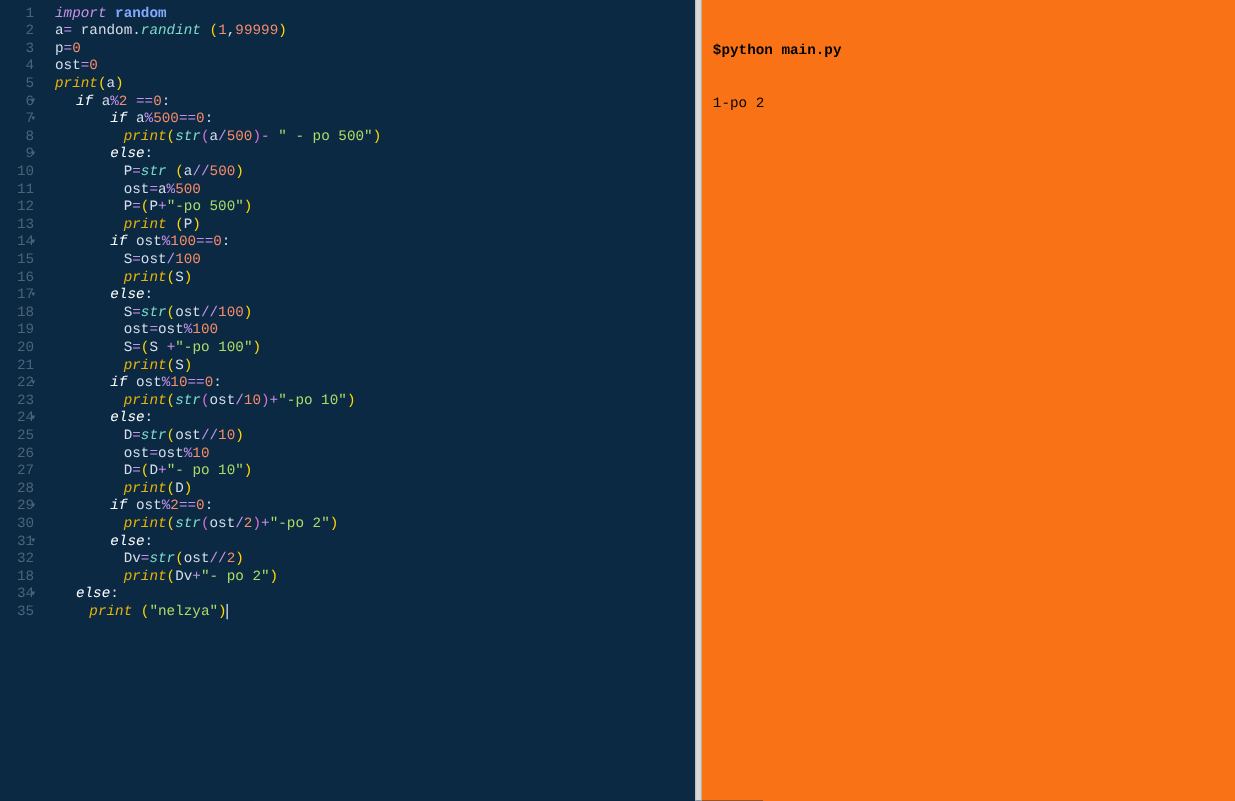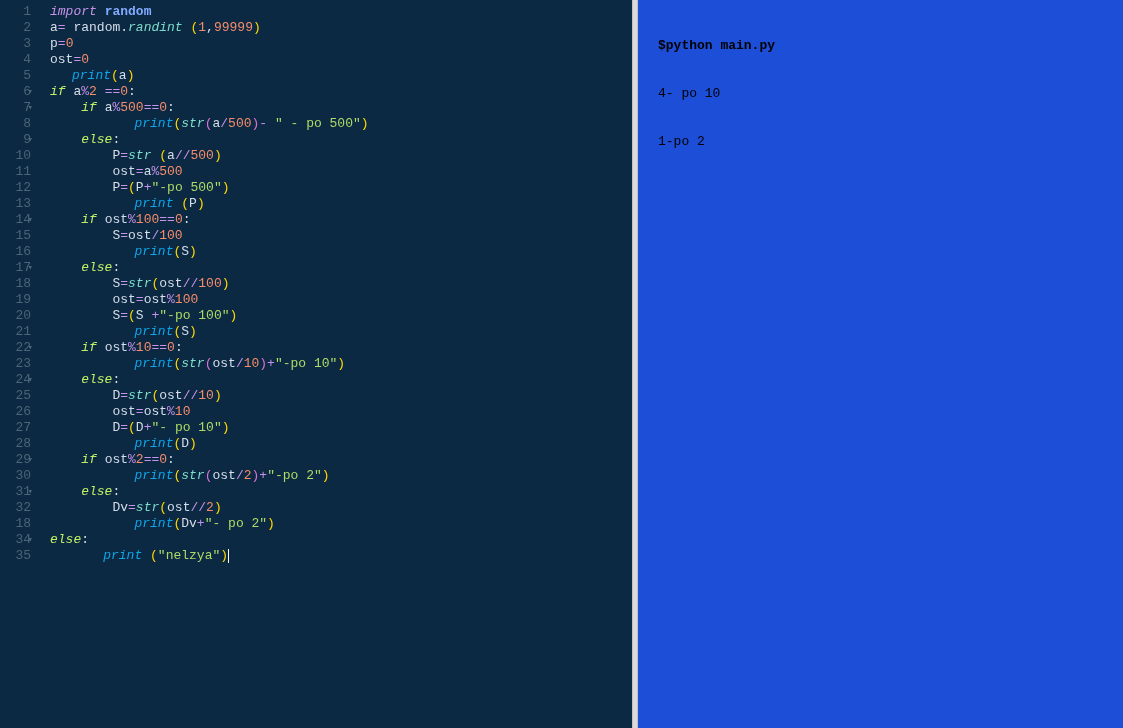--- a/index.html
+++ b/index.html
@@ -44,27 +44,27 @@
   }
   .code {
     padding: 4px 14px 4px 10px;
     white-space: pre;
     position: relative;
     flex: 1;
   }
   .code-line {
     height: 16px;
   }
-  .tok-kw { color: #bef264; font-style: italic; }
+  .tok-kw { color: #ffffff; font-style: italic; margin-left: 19px; }
   .tok-import { color: #c792ea; font-style: italic; }
   .tok-mod { color: #82aaff; font-weight: bold; }
   .tok-var { color: #d6deeb; }
   .tok-op { color: #c792ea; }
   .tok-num { color: #f78c6c; }
-  .tok-func-i { color: #0ea5e9; font-style: italic; margin-left: 22px; }
+  .tok-func-i { color: #eab308; font-style: italic; }
   .tok-call { color: #7fdbca; font-style: italic; text-align: right; }
   .tok-str { color: #addb67; }
   .tok-paren { color: #ffd700; }
   .tok-paren2 { color: #da70d6; }
   .tok-punc { color: #d6deeb; }
   .cursor {
     display: inline-block;
     width: 1px;
     height: 14px;
     background: #fff;
@@ -74,23 +74,23 @@
   .divider {
     width: 6px;
     background: #dadada;
     border-left: 1px solid #c0c0c0;
     border-right: 1px solid #c0c0c0;
     cursor: col-resize;
     flex-shrink: 0;
   }
   .output-pane {
     flex: 1;
-    background: #1d4ed8;
+    background: #f97316;
     color: #000000;
-    padding: 6px 20px;
+    padding: 6px 10px;
     font-family: Consolas, "Courier New", monospace;
     font-size: 13px;
     line-height: 16px;
     white-space: pre;
   }
   .out-cmd { font-weight: bold; }
 </style>
 </head>
 <body>
 
@@ -132,15 +132,14 @@
       <div class="gutter-line">34<span class="fold">▾</span></div>
       <div class="gutter-line">35</div>
     </div>
   <div class="code" id="code"><div class="code-line"><span class="tok-import">import</span> <span class="tok-mod">random</span></div><div class="code-line"><span class="tok-var">a</span><span class="tok-op">=</span> <span class="tok-var">random</span><span class="tok-punc">.</span><span class="tok-call">randint</span> <span class="tok-paren">(</span><span class="tok-num">1</span><span class="tok-punc">,</span><span class="tok-num">99999</span><span class="tok-paren">)</span></div><div class="code-line"><span class="tok-var">p</span><span class="tok-op">=</span><span class="tok-num">0</span></div><div class="code-line"><span class="tok-var">ost</span><span class="tok-op">=</span><span class="tok-num">0</span></div><div class="code-line"><span class="tok-func-i">print</span><span class="tok-paren">(</span><span class="tok-var">a</span><span class="tok-paren">)</span></div><div class="code-line"><span class="tok-kw">if</span> <span class="tok-var">a</span><span class="tok-op">%</span><span class="tok-num">2</span> <span class="tok-op">==</span><span class="tok-num">0</span><span class="tok-punc">:</span></div><div class="code-line">    <span class="tok-kw">if</span> <span class="tok-var">a</span><span class="tok-op">%</span><span class="tok-num">500</span><span class="tok-op">==</span><span class="tok-num">0</span><span class="tok-punc">:</span></div><div class="code-line">        <span class="tok-func-i">print</span><span class="tok-paren">(</span><span class="tok-call">str</span><span class="tok-paren2">(</span><span class="tok-var">a</span><span class="tok-op">/</span><span class="tok-num">500</span><span class="tok-paren2">)</span><span class="tok-op">-</span> <span class="tok-str">" - po 500"</span><span class="tok-paren">)</span></div><div class="code-line">    <span class="tok-kw">else</span><span class="tok-punc">:</span></div><div class="code-line">        <span class="tok-var">P</span><span class="tok-op">=</span><span class="tok-call">str</span> <span class="tok-paren">(</span><span class="tok-var">a</span><span class="tok-op">//</span><span class="tok-num">500</span><span class="tok-paren">)</span></div><div class="code-line">        <span class="tok-var">ost</span><span class="tok-op">=</span><span class="tok-var">a</span><span class="tok-op">%</span><span class="tok-num">500</span></div><div class="code-line">        <span class="tok-var">P</span><span class="tok-op">=</span><span class="tok-paren">(</span><span class="tok-var">P</span><span class="tok-op">+</span><span class="tok-str">"-po 500"</span><span class="tok-paren">)</span></div><div class="code-line">        <span class="tok-func-i">print</span> <span class="tok-paren">(</span><span class="tok-var">P</span><span class="tok-paren">)</span></div><div class="code-line">    <span class="tok-kw">if</span> <span class="tok-var">ost</span><span class="tok-op">%</span><span class="tok-num">100</span><span class="tok-op">==</span><span class="tok-num">0</span><span class="tok-punc">:</span></div><div class="code-line">        <span class="tok-var">S</span><span class="tok-op">=</span><span class="tok-var">ost</span><span class="tok-op">/</span><span class="tok-num">100</span></div><div class="code-line">        <span class="tok-func-i">print</span><span class="tok-paren">(</span><span class="tok-var">S</span><span class="tok-paren">)</span></div><div class="code-line">    <span class="tok-kw">else</span><span class="tok-punc">:</span></div><div class="code-line">        <span class="tok-var">S</span><span class="tok-op">=</span><span class="tok-call">str</span><span class="tok-paren">(</span><span class="tok-var">ost</span><span class="tok-op">//</span><span class="tok-num">100</span><span class="tok-paren">)</span></div><div class="code-line">        <span class="tok-var">ost</span><span class="tok-op">=</span><span class="tok-var">ost</span><span class="tok-op">%</span><span class="tok-num">100</span></div><div class="code-line">        <span class="tok-var">S</span><span class="tok-op">=</span><span class="tok-paren">(</span><span class="tok-var">S</span> <span class="tok-op">+</span><span class="tok-str">"-po 100"</span><span class="tok-paren">)</span></div><div class="code-line">        <span class="tok-func-i">print</span><span class="tok-paren">(</span><span class="tok-var">S</span><span class="tok-paren">)</span></div><div class="code-line">    <span class="tok-kw">if</span> <span class="tok-var">ost</span><span class="tok-op">%</span><span class="tok-num">10</span><span class="tok-op">==</span><span class="tok-num">0</span><span class="tok-punc">:</span></div><div class="code-line">        <span class="tok-func-i">print</span><span class="tok-paren">(</span><span class="tok-call">str</span><span class="tok-paren2">(</span><span class="tok-var">ost</span><span class="tok-op">/</span><span class="tok-num">10</span><span class="tok-paren2">)</span><span class="tok-op">+</span><span class="tok-str">"-po 10"</span><span class="tok-paren">)</span></div><div class="code-line">    <span class="tok-kw">else</span><span class="tok-punc">:</span></div><div class="code-line">        <span class="tok-var">D</span><span class="tok-op">=</span><span class="tok-call">str</span><span class="tok-paren">(</span><span class="tok-var">ost</span><span class="tok-op">//</span><span class="tok-num">10</span><span class="tok-paren">)</span></div><div class="code-line">        <span class="tok-var">ost</span><span class="tok-op">=</span><span class="tok-var">ost</span><span class="tok-op">%</span><span class="tok-num">10</span></div><div class="code-line">        <span class="tok-var">D</span><span class="tok-op">=</span><span class="tok-paren">(</span><span class="tok-var">D</span><span class="tok-op">+</span><span class="tok-str">"- po 10"</span><span class="tok-paren">)</span></div><div class="code-line">        <span class="tok-func-i">print</span><span class="tok-paren">(</span><span class="tok-var">D</span><span class="tok-paren">)</span></div><div class="code-line">    <span class="tok-kw">if</span> <span class="tok-var">ost</span><span class="tok-op">%</span><span class="tok-num">2</span><span class="tok-op">==</span><span class="tok-num">0</span><span class="tok-punc">:</span></div><div class="code-line">        <span class="tok-func-i">print</span><span class="tok-paren">(</span><span class="tok-call">str</span><span class="tok-paren2">(</span><span class="tok-var">ost</span><span class="tok-op">/</span><span class="tok-num">2</span><span class="tok-paren2">)</span><span class="tok-op">+</span><span class="tok-str">"-po 2"</span><span class="tok-paren">)</span></div><div class="code-line">    <span class="tok-kw">else</span><span class="tok-punc">:</span></div><div class="code-line">        <span class="tok-var">Dv</span><span class="tok-op">=</span><span class="tok-call">str</span><span class="tok-paren">(</span><span class="tok-var">ost</span><span class="tok-op">//</span><span class="tok-num">2</span><span class="tok-paren">)</span></div><div class="code-line">        <span class="tok-func-i">print</span><span class="tok-paren">(</span><span class="tok-var">Dv</span><span class="tok-op">+</span><span class="tok-str">"- po 2"</span><span class="tok-paren">)</span></div><div class="code-line"><span class="tok-kw">else</span><span class="tok-punc">:</span></div><div class="code-line">    <span class="tok-func-i">print</span> <span class="tok-paren">(</span><span class="tok-str">"nelzya"</span><span class="tok-paren">)</span><span class="cursor"></span></div></div>
 </div>
 
 <div class="divider"></div>
 
 <div class="output-pane">
   <div class="out-cmd">$python main.py</div>
-  <div>4- po 10</div>
   <div>1-po 2</div>
 </div>
 
 </body></html>

